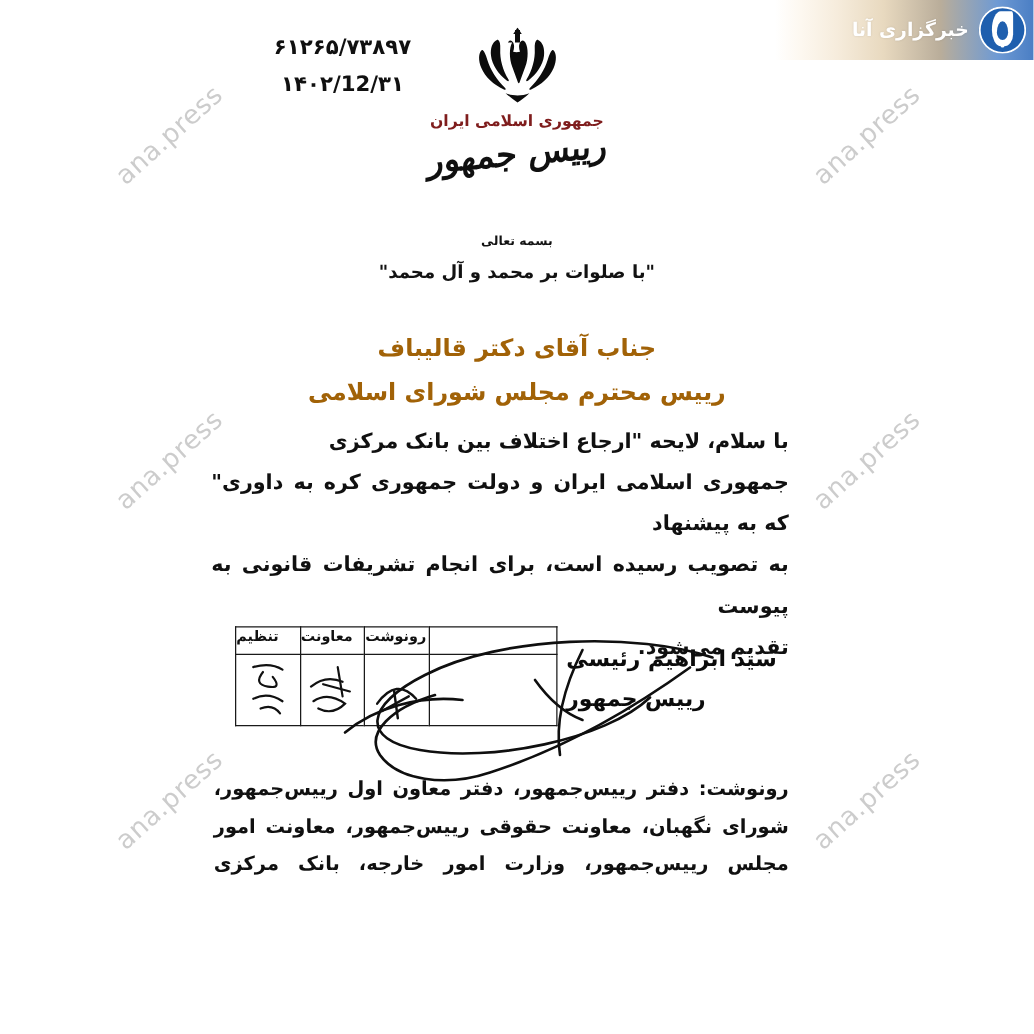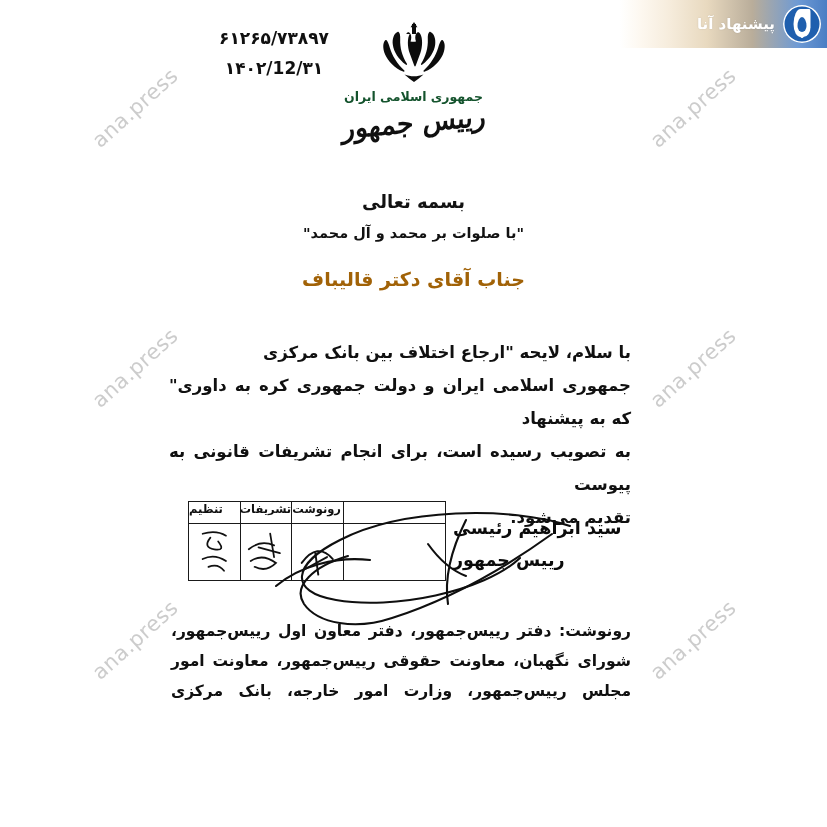--- a/index.html
+++ b/index.html
@@ -128,41 +128,41 @@
     left: 0; right: 0;
     margin: 0 auto;
     width: 180px;
     text-align: center;
   }
   .crest svg { display: block; margin: 0 auto; }
   .crest-sub {
     margin-top: 5px;
     font-size: 12.5px;
     font-weight: 700;
-    color: #14532d;
+    color: #7f1d1d;
     letter-spacing: .3px;
   }
   .crest-script {
     margin-top: 3px;
     font-size: 27px;
     font-weight: 700;
     color: #101010;
     font-family: "DejaVu Serif", "Liberation Serif", serif;
     transform: rotate(-5deg) skewX(-6deg);
     letter-spacing: -1px;
   }
 
   .invocation {
     position: absolute;
     top: 184px;
     left: 0; right: 0;
     text-align: center;
     line-height: 1.95;
   }
-  .invocation .l1 { font-size: 18px; font-weight: 700; color: #121212; }
+  .invocation .l1 { font-size: 10px; font-weight: 700; color: #121212; }
   .invocation .l2 { font-size: 14.5px; font-weight: 700; color: #121212; }
 
   .addressee {
     position: absolute;
     top: 262px;
     right: 190px;
     left: 190px;
     text-align: center;
     line-height: 1.85;
     font-size: 19px;
@@ -311,40 +311,41 @@
       <div class="crest-script">رییس جمهور</div>
     </div>
 
     <div class="invocation">
       <div class="l1">بسمه تعالی</div>
       <div class="l2">"با صلوات بر محمد و آل محمد"</div>
     </div>
 
     <div class="addressee">
       <div>جناب آقای دکتر قالیباف</div>
+      <div>رییس محترم مجلس شورای اسلامی</div>
     </div>
 
     <div class="body-text">
       <p>با سلام، لایحه "ارجاع اختلاف بین بانک مرکزی</p>
       <p>جمهوری اسلامی ایران و دولت جمهوری کره به داوری" که به پیشنهاد</p>
       <p>به تصویب رسیده است، برای انجام تشریفات قانونی به پیوست</p>
       <p class="last">تقدیم می‌شود.</p>
     </div>
 
     <div class="signer">
       <div>سید ابراهیم رئیسی</div>
       <div>رییس جمهور</div>
     </div>
 
     <table class="approval-table">
       <thead>
         <tr>
           <th class="col-blank"></th>
           <th class="col-std">رونوشت</th>
-          <th class="col-std">تشریفات</th>
+          <th class="col-std">معاونت</th>
           <th class="col-std">تنظیم</th>
         </tr>
       </thead>
       <tbody>
         <tr>
           <td></td>
           <td>
             <svg class="sig-scribble" viewBox="0 0 52 56" preserveAspectRatio="none">
               <g fill="none" stroke="#111" stroke-width="2" stroke-linecap="round">
                 <path d="M14 46 L36 34"></path>
@@ -416,16 +417,16 @@
   <div class="watermark" style="top:356px; left:640px;">ana.press</div>
   <div class="watermark" style="top:628px; left:82px;">ana.press</div>
   <div class="watermark" style="top:628px; left:640px;">ana.press</div>
 
   <div class="logo-banner">
     <span class="logo-mark">
       <span class="flame"></span>
       <span class="flame-inner"></span>
       <span class="dot"></span>
     </span>
-    <span class="logo-text">پیشنهاد آنا</span>
+    <span class="logo-text">خبرگزاری آنا</span>
   </div>
 
 </div>
 
 </body></html>

